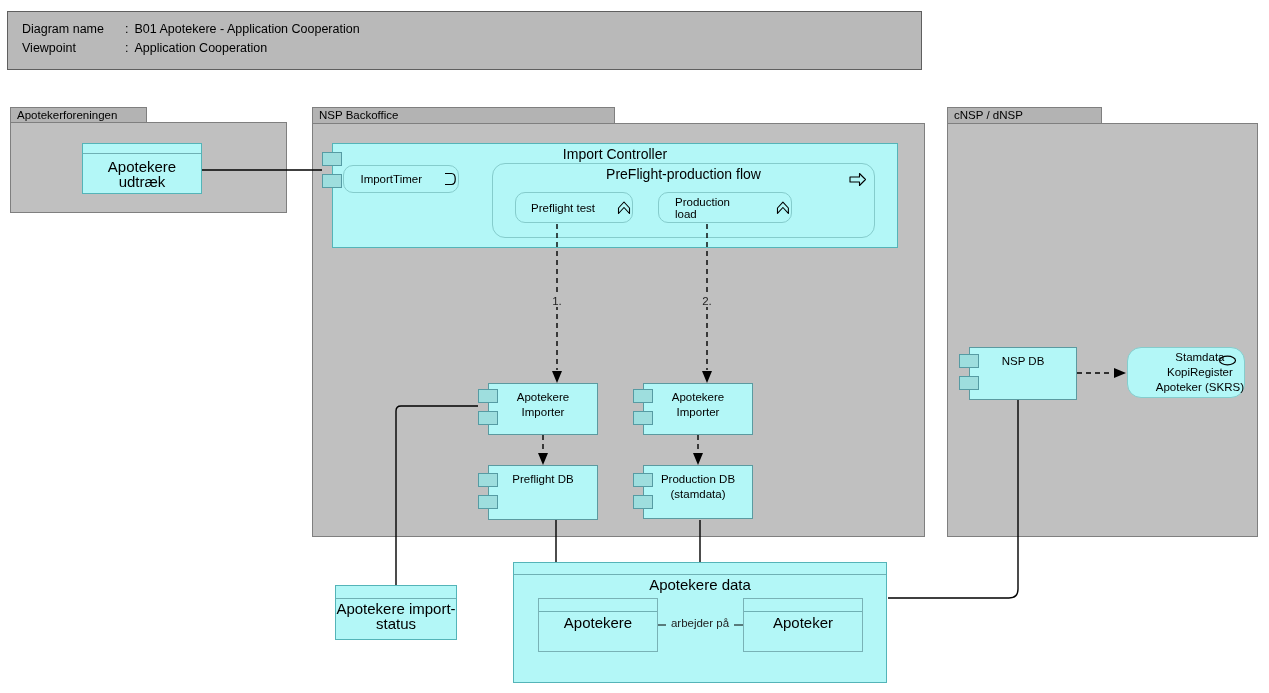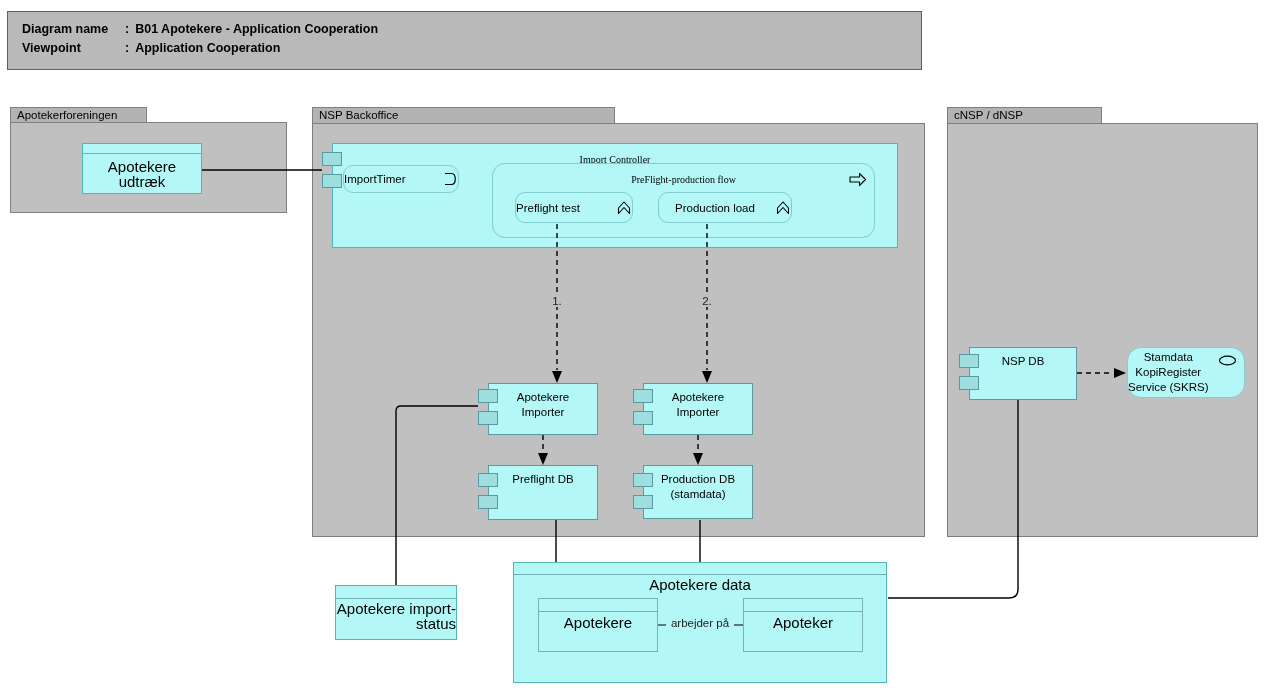--- a/index.html
+++ b/index.html
@@ -1,40 +1,40 @@
 <!DOCTYPE html>
 <html><head>
 <meta charset="utf-8">
 <style>
   html,body{margin:0;padding:0;background:#ffffff;}
   #canvas{position:relative;width:1269px;height:693px;background:#ffffff;overflow:hidden;
           font-family:"Liberation Sans",sans-serif;color:#000;}
   .abs{position:absolute;box-sizing:border-box;}
 
   
-  .hdr{background:#b9b9b9;border:1px solid #5f5f5f;padding:8px 0 14px 14px;font-size:12.5px;font-weight:bold;}
+  .hdr{background:#b9b9b9;border:1px solid #5f5f5f;padding:8px 0 14px 14px;font-size:12.5px;font-weight:normal;}
   .hdr-row{display:flex;line-height:19px;}
   .hdr-label{width:103px;flex:0 0 103px;}
   .hdr-colon{margin-right:6px;}
 
   
   .grp-tab{background:#b3b3b3;border:1px solid #7f7f7f;border-bottom:none;
            font-size:11.5px;padding:1px 0 0 6px;z-index:1;}
   .grp-body{background:#c0c0c0;border:1px solid #7f7f7f;z-index:0;}
 
   
   .cyan{background:#b3f7f7;border:1px solid #54b4b8;z-index:2;}
   .comp{background:#b3f7f7;border:1px solid #5b9aa0;z-index:2;font-size:11.5px;text-align:center;
         white-space:pre-line;line-height:15px;padding-top:6px;}
   .rnd{background:#b3f7f7;border:1px solid #85cccc;border-radius:10px;z-index:3;
-       display:flex;align-items:center;justify-content:space-between;gap:6px;font-size:11.5px;}
+       display:flex;align-items:center;justify-content:flex-end;gap:21px;font-size:11.5px;}
   .port{background:#9edede;border:1px solid #569ba3;z-index:4;width:20px;height:14px;}
   .objstrip{position:absolute;left:0;top:0;right:0;border-bottom:1px solid #6fb0b4;}
   .objlabel{position:absolute;left:0;right:0;text-align:center;font-size:15px;white-space:pre-line;line-height:15px;}
-  .title-top{position:absolute;left:0;right:0;top:10px;text-align:center;font-size:10px;font-family:Liberation Serif, serif;}
+  .title-top{position:absolute;left:0;right:0;top:2px;text-align:center;font-size:14px;}
 
   svg.overlay{position:absolute;left:0;top:0;width:1269px;height:693px;z-index:5;pointer-events:none;}
   .linelabel{z-index:6;font-size:11.5px;text-align:center;color:#222;}
   .icon-abs{position:absolute;z-index:3;}
 </style>
 </head>
 <body>
 
 <div id="canvas">
 
@@ -118,21 +118,21 @@
   <div class="abs port" style="left:633px;top:473px;"></div>
   <div class="abs port" style="left:633px;top:495px;"></div>
 
   <div class="abs comp" style="left:969px;top:347px;width:108px;height:53px;">NSP DB</div>
   <div class="abs port" style="left:959px;top:354px;"></div>
   <div class="abs port" style="left:959px;top:376px;"></div>
 
   <div class="abs rnd" style="left:1127px;top:347px;width:118px;height:51px;border-radius:14px;font-size:11.5px;text-align:center;white-space:pre-line;line-height:15px;">
     <span>Stamdata
 KopiRegister
-Service (SKRS)</span>
+Apoteker (SKRS)</span>
     <svg class="icon-abs" style="right:7px;top:7px;" width="19" height="11" viewBox="0 0 19 11">
       <ellipse cx="9.5" cy="5.5" rx="8" ry="4.3" fill="none" stroke="#000" stroke-width="1.2"></ellipse>
     </svg>
   </div>
 
   <div class="abs cyan" style="left:513px;top:562px;width:374px;height:121px;">
     <div class="objstrip" style="height:11px;"></div>
     <div class="objlabel" style="top:14px;">Apotekere data</div>
   </div>
 
@@ -141,21 +141,21 @@
     <div class="objlabel" style="top:16px;">Apotekere</div>
   </div>
 
   <div class="abs cyan" style="left:743px;top:598px;width:120px;height:54px;border-color:#79b2b6;z-index:3;padding-left:12px;">
     <div class="objstrip" style="height:12px;"></div>
     <div class="objlabel" style="top:16px;">Apoteker</div>
   </div>
 
   <div class="abs cyan" style="left:335px;top:585px;width:122px;height:55px;">
     <div class="objstrip" style="height:12px;"></div>
-    <div class="objlabel" style="top:15px;text-align:right;">Apotekere import-
+    <div class="objlabel" style="top:15px;">Apotekere import-
 status</div>
   </div>
 
   <svg class="overlay">
 
     <path d="M202,170 H322" stroke="#000" stroke-width="1.4" fill="none"></path>
 
     <path d="M557,224 V370" stroke="#000" stroke-width="1.4" fill="none" stroke-dasharray="5,4"></path>
     <polygon points="557,383 552,371 562,371" fill="#000"></polygon>
 

